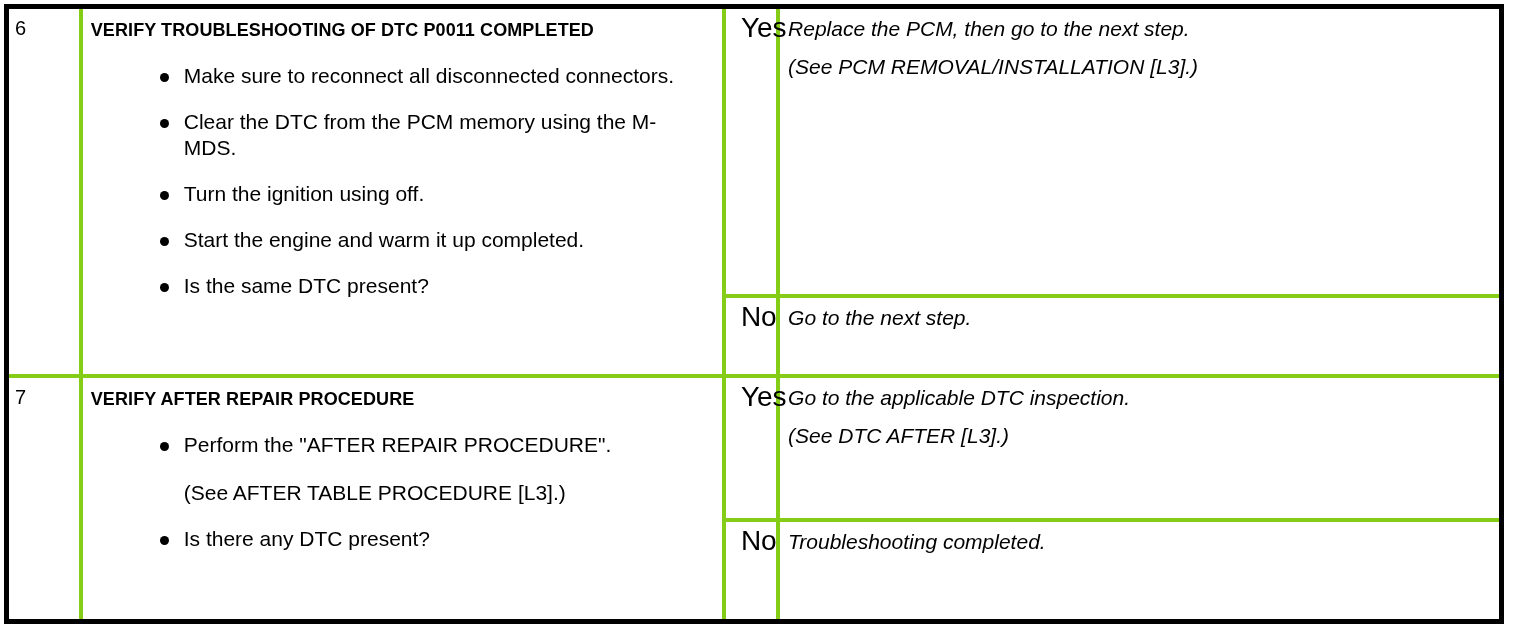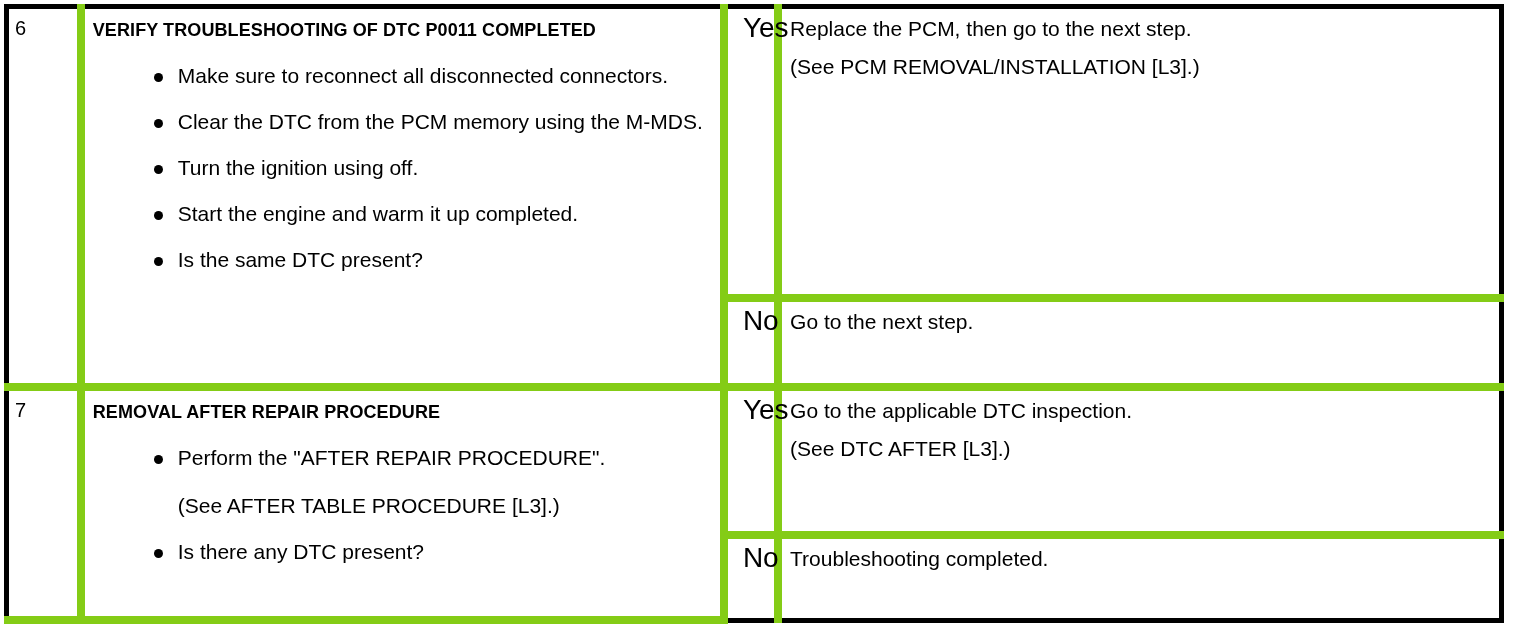--- a/index.html
+++ b/index.html
@@ -34,21 +34,21 @@
     table-layout: fixed;
     background: #ffffff;
     border-top: 5px solid #000;
     border-left: 5px solid #000;
     border-right: 5px solid #000;
     border-bottom: 5px solid #000;
   }
 
   .dtc-table td {
     vertical-align: top;
-    border: 8px solid #84cc16;
+    border: 4px solid #84cc16;
     padding: 0;
     background: #ffffff;
   }
 
   
   .dtc-table tr:first-child td { border-top: none; }
   .dtc-table tr:last-child td  { border-bottom: none; }
   .dtc-table td.first-col      { border-left: none; }
   .dtc-table td.last-col       { border-right: none; }
 
@@ -73,21 +73,21 @@
   .insp-title {
     font-size: 18px;
     font-weight: bold;
     line-height: 26px;
     letter-spacing: 0.1px;
     margin: 0 0 2px 0;
     padding-left: 2px;
   }
   .bullets {
     list-style: none;
-    margin: 4px;
+    margin: 12px;
     padding: 0;
   }
   .bullets li {
     position: relative;
     font-size: 21px;
     line-height: 26px;
     padding-left: 83px;
     margin-top: 20px;
   }
   .bullets li .dot {
@@ -109,20 +109,21 @@
     font-size: 28px;
     line-height: 24px;
     padding: 7px 0 0 15px;
   }
 
   
   .action {
     font-size: 21px;
     line-height: 26px;
     padding: 7px 6px 0 8px;
+    font-style: italic;
   }
   .action .line2 {
     display: block;
     margin-top: 12px;
   }
 </style>
 </head>
 <body>
 
 <div class="page">
@@ -192,21 +193,21 @@
         </td>
       </tr>
 
       <tr>
         <td class="first-col" rowspan="2">
           <div class="step-num">7</div>
         </td>
 
         <td rowspan="2">
           <div class="insp">
-            <div class="insp-title">REMOVAL AFTER REPAIR PROCEDURE</div>
+            <div class="insp-title">VERIFY AFTER REPAIR PROCEDURE</div>
             <ul class="bullets">
               <li>
                 <span class="dot"></span>
                 <span>Perform the "AFTER REPAIR PROCEDURE".</span>
                 <span class="sub">(See AFTER TABLE PROCEDURE [L3].)</span>
               </li>
               <li>
                 <span class="dot"></span>
                 <span>Is there any DTC present?</span>
               </li>

